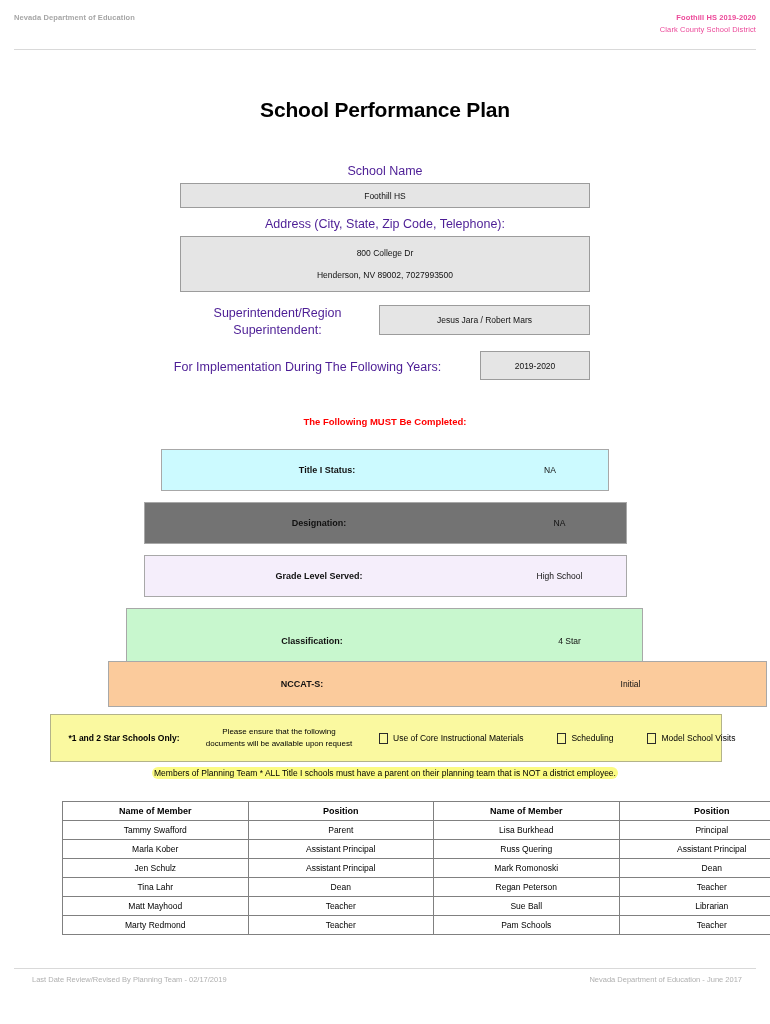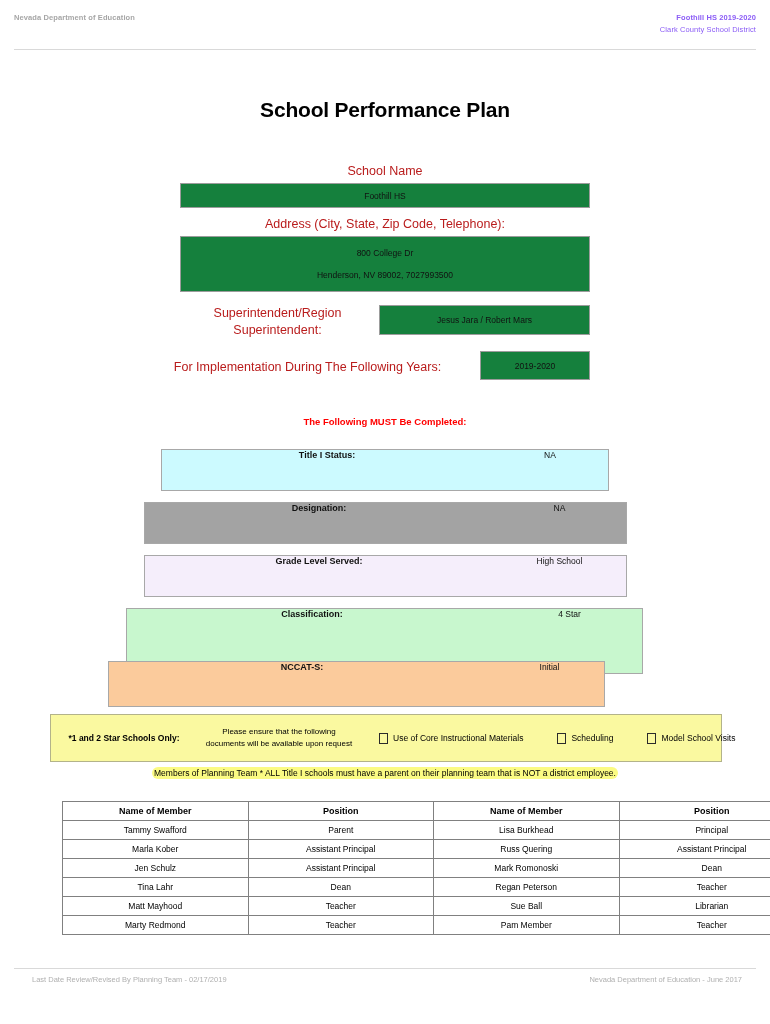--- a/index.html
+++ b/index.html
@@ -26,21 +26,21 @@
     left: 14px; top: 3px;
     font-size: 7.5px;
     font-weight: bold;
     color: #a6a6a6;
     letter-spacing: .1px;
   }
   .hdr-right {
     position: absolute;
     right: 14px; top: 3px;
     text-align: right;
-    color: #8b5cf6;
+    color: #ec4899;
   }
   .hdr-right .line1 { font-size: 7.5px; font-weight: bold; letter-spacing: .1px; }
   .hdr-right .line2 { font-size: 7.5px; margin-top: 3px; letter-spacing: .1px; }
   .hdr-rule {
     position: absolute;
     left: 14px; right: 14px; top: 39px;
     border-top: 1px solid #d9d9d9;
   }
 
   
@@ -50,25 +50,25 @@
     text-align: center;
     font-size: 21px;
     font-weight: bold;
     letter-spacing: -0.2px;
   }
 
   
   .field-label {
     text-align: center;
     font-size: 12.5px;
-    color: #b91c1c;
+    color: #4c1d95;
   }
   .field-box {
     border: 1px solid #9c9c9c;
-    background: #15803d;
+    background: #e5e5e5;
     display: flex;
     align-items: center;
     justify-content: center;
     font-size: 8.5px;
     color: #111;
   }
 
   #school-name-label { position: absolute; top: 164px; left: 0; right: 0; }
   #school-name-box {
     position: absolute;
@@ -113,41 +113,41 @@
     font-size: 9.5px;
     font-weight: bold;
     color: #ff0000;
   }
 
   
   .status-bar {
     position: absolute;
     border: 1px solid #a8a8a8;
     display: flex;
-    align-items: flex-start;
+    align-items: center;
   }
   .status-bar .sb-label {
     flex: 0 0 auto;
     text-align: center;
     font-size: 9px;
     font-weight: bold;
     color: #111;
   }
   .status-bar .sb-value {
     flex: 1 1 auto;
     text-align: center;
     font-size: 8.5px;
     color: #111;
   }
 
   #bar-title1  { left: 161px; top: 449px; width: 448px; height: 42px; background: #ccfaff; }
-  #bar-desig   { left: 144px; top: 502px; width: 483px; height: 42px; background: #a3a3a3; }
+  #bar-desig   { left: 144px; top: 502px; width: 483px; height: 42px; background: #737373; }
   #bar-grade   { left: 144px; top: 555px; width: 483px; height: 42px; background: #f5eefb; }
   #bar-class   { left: 126px; top: 608px; width: 517px; height: 66px; background: #c8f7ce; }
-  #bar-nccat   { left: 108px; top: 661px; width: 497px; height: 46px; background: #fbcb9c; }
+  #bar-nccat   { left: 108px; top: 661px; width: 659px; height: 46px; background: #fbcb9c; }
 
   #bar-title1 .sb-label { width: 330px; }
   #bar-desig  .sb-label { width: 348px; }
   #bar-grade  .sb-label { width: 348px; }
   #bar-class  .sb-label { width: 370px; }
   #bar-nccat  .sb-label { width: 386px; }
 
   
   #star-box {
     position: absolute;
@@ -360,21 +360,21 @@
     </tr>
     <tr>
       <td>Matt Mayhood</td>
       <td>Teacher</td>
       <td>Sue Ball</td>
       <td>Librarian</td>
     </tr>
     <tr>
       <td>Marty Redmond</td>
       <td>Teacher</td>
-      <td>Pam Member</td>
+      <td>Pam Schools</td>
       <td>Teacher</td>
     </tr>
   </tbody>
 </table>
 
 <div class="footer-rule"></div>
 <div class="footer">
   <div class="f-left">Last Date Review/Revised By Planning Team - 02/17/2019</div>
   <div class="f-right">Nevada Department of Education - June 2017</div>
 </div>

